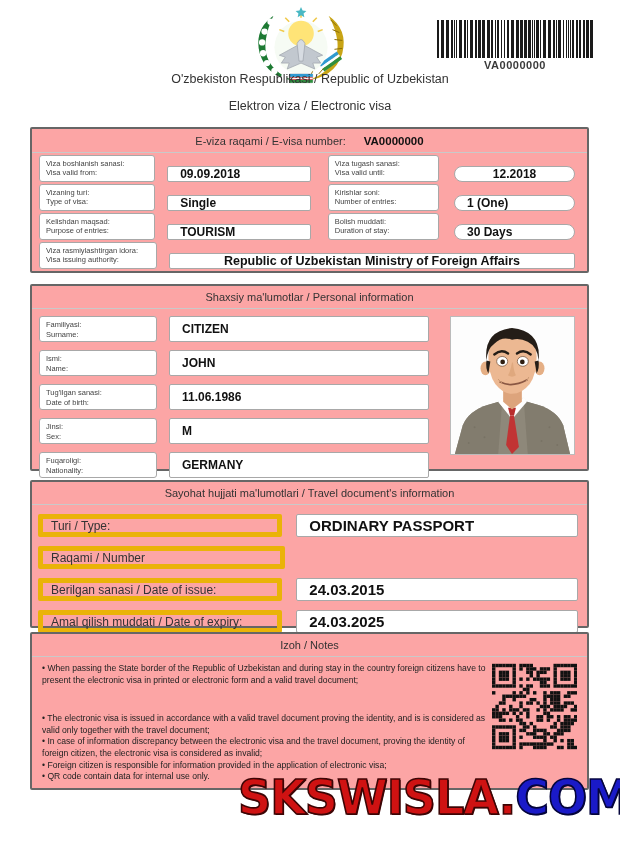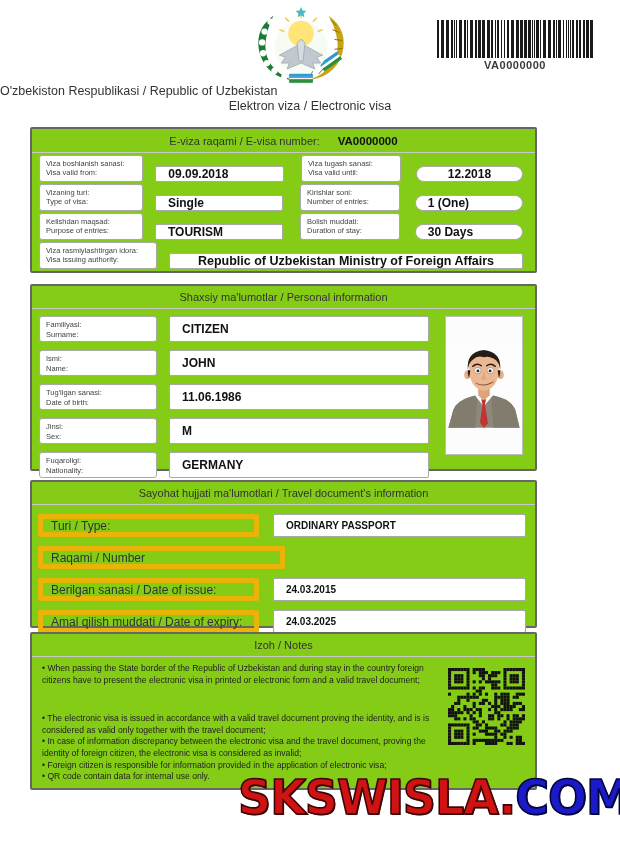--- a/index.html
+++ b/index.html
@@ -3,25 +3,25 @@
 <meta charset="utf-8">
 <style>
   html,body{margin:0;padding:0;background:#ffffff;}
   body{width:620px;height:861px;position:relative;font-family:"Liberation Sans","DejaVu Sans",sans-serif;color:#222;overflow:hidden;}
 
   
   .emblem{position:absolute;left:238px;top:6px;width:128px;height:76px;}
   .barcode-wrap{position:absolute;left:437px;top:20px;width:156px;text-align:center;}
   .barcode-bars{width:156px;height:38px;display:block;}
   .barcode-text{font-size:11px;font-weight:bold;color:#3a3a3a;letter-spacing:.5px;margin-top:1px;}
-  .country-title{position:absolute;left:0;top:84px;width:620px;text-align:left;font-size:12.5px;color:#333;}
+  .country-title{position:absolute;left:0;top:72px;width:620px;text-align:center;font-size:12.5px;color:#333;}
   .doc-title{position:absolute;left:0;top:99px;width:620px;text-align:center;font-size:12.5px;color:#333;}
 
   
-  .section{position:absolute;left:30px;width:507px;border:2px solid #666;border-radius:2px;background:#84cc16;box-sizing:border-box;}
+  .section{position:absolute;left:30px;width:559px;border:2px solid #666;border-radius:2px;background:#fca5a5;box-sizing:border-box;}
   .sec-title{text-align:center;font-size:11px;color:#333;padding-top:5px;}
   .sec-rule{border:0;border-top:1px solid #c9c9c9;margin:5px 0 0 0;}
 
   #box-evisa{top:127px;height:146px;}
   #box-personal{top:284px;height:187px;}
   #box-travel{top:480px;height:148px;}
   #box-notes{top:632px;height:158px;}
 
   .evisa-header{text-align:center;font-size:11px;color:#333;padding-top:6px;}
   .evisa-header b{margin-left:18px;font-size:11.5px;color:#111;}
@@ -45,21 +45,21 @@
   .pcol{flex:1;}
   .prow{display:flex;height:26px;margin-bottom:8px;}
   .prow .lbl1{width:118px;}
   .prow .valp{width:260px;margin-left:12px;}
   .photo-frame{width:125px;height:139px;border:1px solid #bbb;margin-left:16px;box-sizing:border-box;background:#fcfcfc;}
   .photo-frame svg{display:block;width:100%;height:100%;}
 
   
   .trow{display:flex;margin:9px 9px 0 6px;height:23px;}
   .trow .lblt{width:247px;font-size:12px;color:#333;display:flex;align-items:center;padding:0 8px;border:5px solid #eab308;border-radius:2px;box-sizing:border-box;}
-  .trow .valt{width:285px;margin-left:14px;font-size:10px;}
+  .trow .valt{width:285px;margin-left:14px;font-size:15px;}
 
   
   .notes-body{display:flex;margin:6px 10px 0 10px;}
   .notes-list{width:452px;font-size:8.6px;line-height:1.35;color:#222;}
   .note-item{margin:0;}
   .note-item::before{content:"• ";}
   .note-item.gap{margin-bottom:27px;}
   .qr{width:87px;height:87px;margin-left:6px;}
 
   

